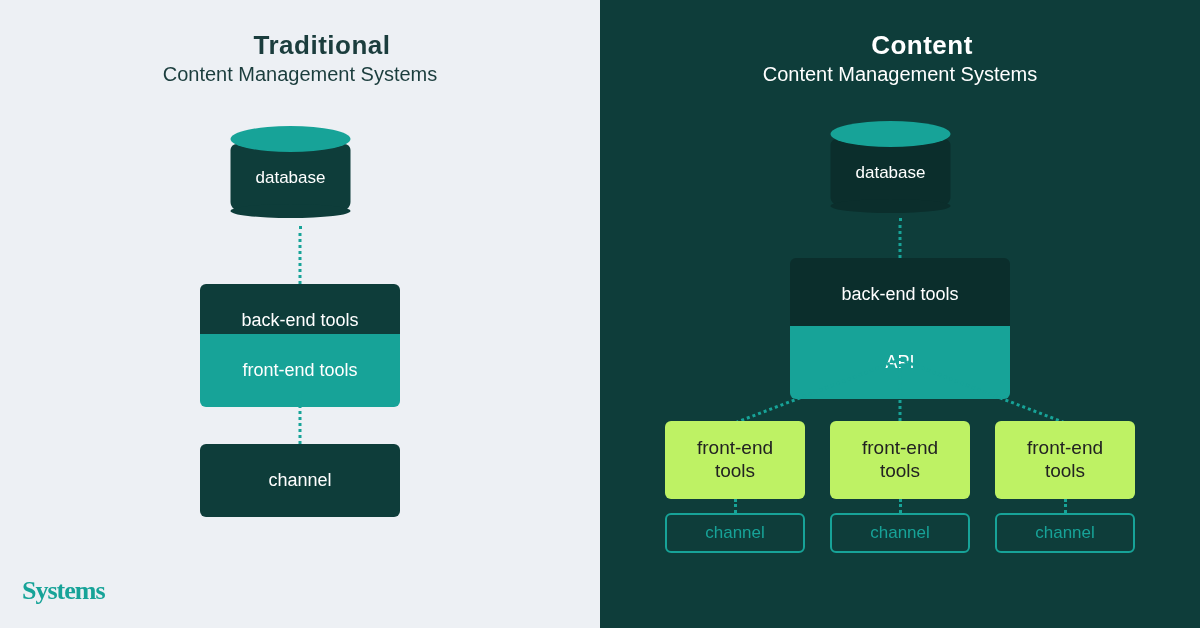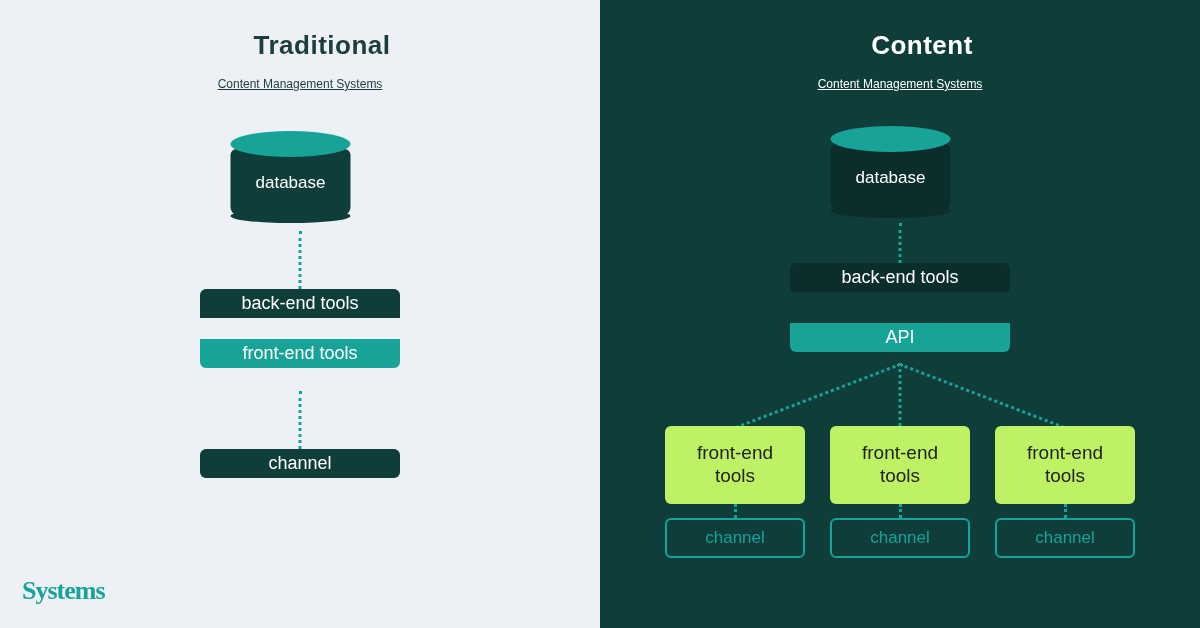--- a/index.html
+++ b/index.html
@@ -14,21 +14,21 @@
     width: 50%;
     height: 100%;
     position: relative;
     padding-top: 30px;
   }
   .panel-left { background: #edf0f4; color: #1b3d3d; }
   .panel-right { background: #0e3d3a; color: #ffffff; }
 
   .title-block { text-align: center; }
   .title-main { font-size: 26px; font-weight: 700; letter-spacing: 0.5px; margin-left: 44px; }
-  .title-sub { font-size: 12px; font-weight: 400; margin-top: 16px; text-decoration: underline; }
+  .title-sub { font-size: 20px; font-weight: 400; margin-top: 2px; }
 
   .diagram { position: relative; width: 100%; }
 
   
   .db-wrap {
     position: absolute;
     left: 50%;
     transform: translateX(-50%);
     width: 139px;
   }
@@ -61,21 +61,21 @@
   .panel-right .db-body { background:#0b2e2c; }
   .panel-right .db-body::after{ background:#0b2e2c; }
 
   
   .node {
     position:absolute;
     left:50%;
     transform:translateX(-50%);
     width:200px;
     text-align:center;
-    padding:4px 0;
+    padding:26px 0;
     font-size:18px;
     border-radius:6px;
   }
   .node-dark { background:#0e3d3a; color:#fff; }
   .node-teal { background:#17a398; color:#fff; }
   .node-white { background:#bef264; color:#222; font-size:19px; line-height:1.2; padding:16px 0; }
   .node-outline { background:transparent; color:#17a398; border:2px solid #17a398; font-size:17px; padding:8px 0; }
 
   .panel-right .node-dark { background:#0b2e2c; }
 
@@ -159,21 +159,21 @@
 
     <div class="db-wrap" style="top:35px;">
       <div class="db-top"></div>
       <div class="db-body">database</div>
     </div>
 
     <div class="vline" style="top:132px;height:40px;"></div>
 
     <div class="node node-dark" style="top:172px;width:220px;border-radius:6px 6px 0 0;">back-end tools</div>
 
-    <div class="node node-teal" style="top:232px;width:220px;border-radius:0 0 6px 6px;">API</div>
+    <div class="node node-teal" style="top:240px;width:220px;border-radius:0 0 6px 6px;">API</div>
 
     <div class="vline" style="top:272px;height:63px;"></div>
 
     <div class="diag" style="left:300px;top:272px;width:176px;transform:rotate(159deg);"></div>
 
     <div class="diag" style="left:300px;top:272px;width:176px;transform:rotate(21deg);"></div>
 
     <div class="branch" style="left:65px;top:335px;">
       <div class="node-white node" style="position:static;transform:none;">
         <span style="display:block;white-space:pre-line;">front-end

